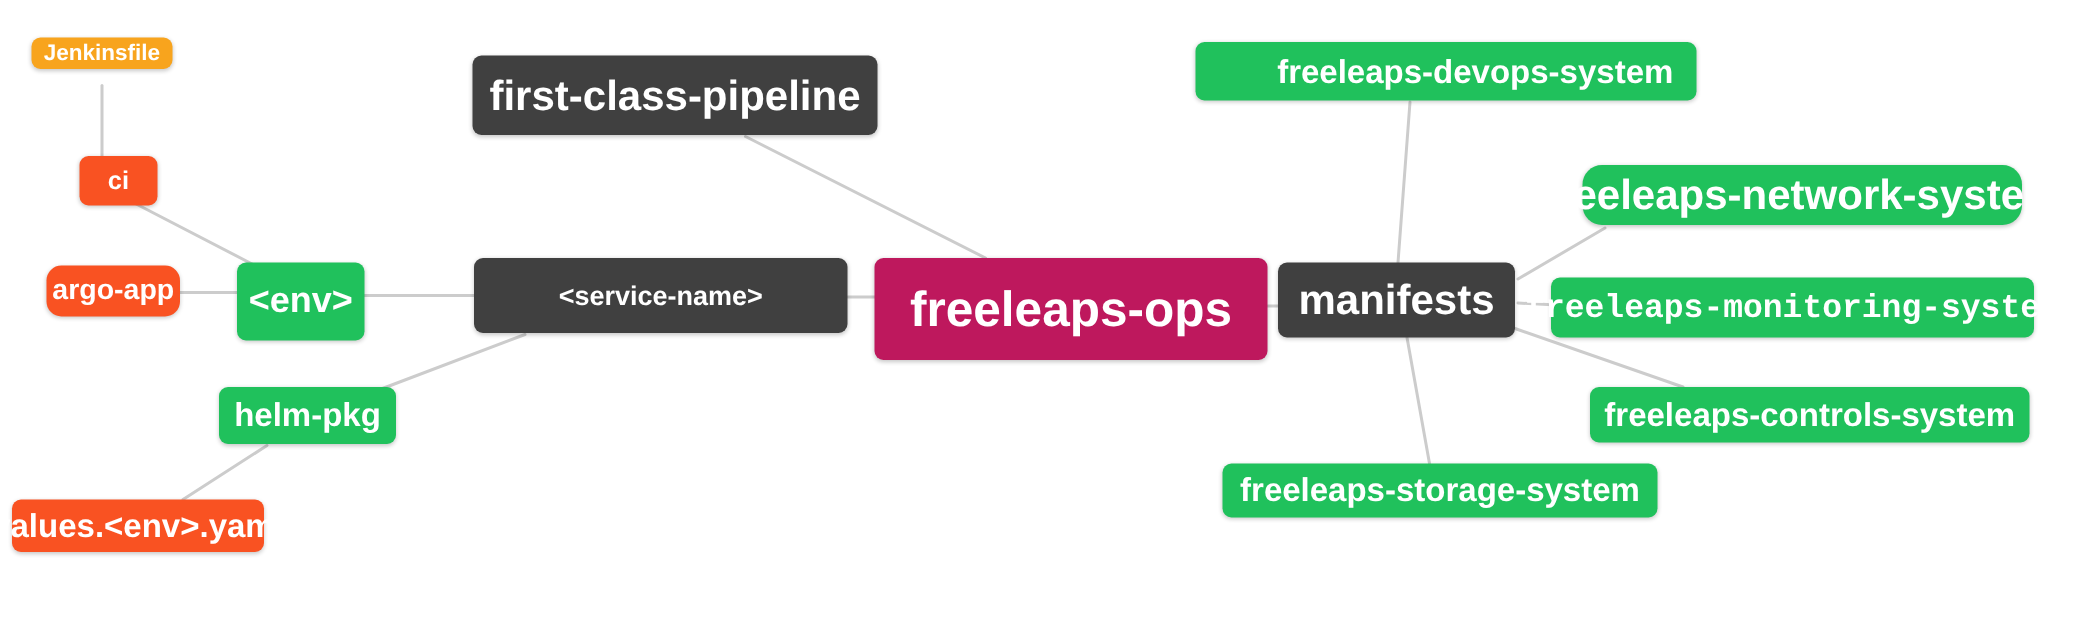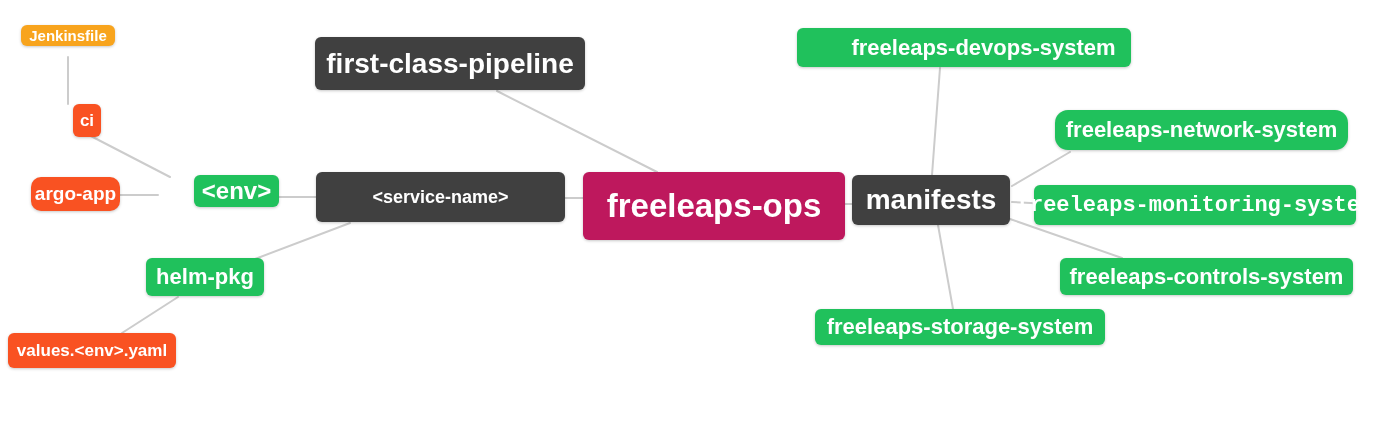--- a/index.html
+++ b/index.html
@@ -58,41 +58,41 @@
     <line x1="845" y1="204" x2="852" y2="204"></line>
     <line x1="940" y1="68" x2="932" y2="175"></line>
     <line x1="1012" y1="186" x2="1070" y2="152"></line>
     <line x1="1012" y1="202" x2="1050" y2="204"></line>
     <line x1="1010" y1="219" x2="1122" y2="258"></line>
     <line x1="938" y1="225" x2="953" y2="309"></line>
   </svg>
 
   <div class="node c-amber" style="left:21px; top:25px; width:94px; height:21px; font-size:15px;">Jenkinsfile</div>
 
-  <div class="node c-red" style="left:53px; top:104px; width:28px; height:33px; font-size:17px;margin-left:20px;">ci</div>
+  <div class="node c-red" style="left:53px; top:104px; width:52px; height:33px; font-size:17px;">ci</div>
 
   <div class="node c-red" style="left:31px; top:177px; width:89px; height:34px; font-size:19px;border-radius:10px;">argo-app</div>
 
-  <div class="node c-green" style="left:158px; top:175px; width:85px; height:32px; font-size:24px;margin-left:36px;">&lt;env&gt;</div>
+  <div class="node c-green" style="left:158px; top:175px; width:85px; height:52px; font-size:24px;">&lt;env&gt;</div>
 
   <div class="node c-green" style="left:146px; top:258px; width:118px; height:38px; font-size:22px;">helm-pkg</div>
 
-  <div class="node c-red" style="left:8px; top:333px; width:168px; height:35px; font-size:17px;text-align:center;">values.&lt;env&gt;.yaml</div>
+  <div class="node c-red" style="left:8px; top:333px; width:168px; height:35px; font-size:22px;text-align:center;">values.&lt;env&gt;.yaml</div>
 
   <div class="node c-blue" style="left:315px; top:37px; width:270px; height:53px; font-size:28px;">first-class-pipeline</div>
 
   <div class="node c-blue" style="left:316px; top:172px; width:249px; height:50px; font-size:18px;">&lt;service-name&gt;</div>
 
   <div class="node c-dark" style="left:583px; top:172px; width:262px; height:68px; font-size:33px;">freeleaps-ops</div>
 
   <div class="node c-blue" style="left:852px; top:175px; width:158px; height:50px; font-size:28px;">manifests</div>
 
   <div class="node c-green" style="left:797px; top:28px; width:334px; height:39px; font-size:22px;padding-left:39px;">freeleaps-devops-system</div>
 
-  <div class="node c-green" style="left:1055px; top:110px; width:293px; height:40px; font-size:22px;border-radius:13px;">freeleaps-network-system</div>
+  <div class="node c-green" style="left:1055px; top:110px; width:293px; height:40px; font-size:28px;border-radius:13px;">freeleaps-network-system</div>
 
   <div class="node c-green" style="left:1034px; top:185px; width:322px; height:40px; font-size:22px;font-family:Liberation Mono, monospace;">freeleaps-monitoring-system</div>
 
   <div class="node c-green" style="left:1060px; top:258px; width:293px; height:37px; font-size:22px;">freeleaps-controls-system</div>
 
   <div class="node c-green" style="left:815px; top:309px; width:290px; height:36px; font-size:22px;">freeleaps-storage-system</div>
 
 </div>
 
 </body></html>

